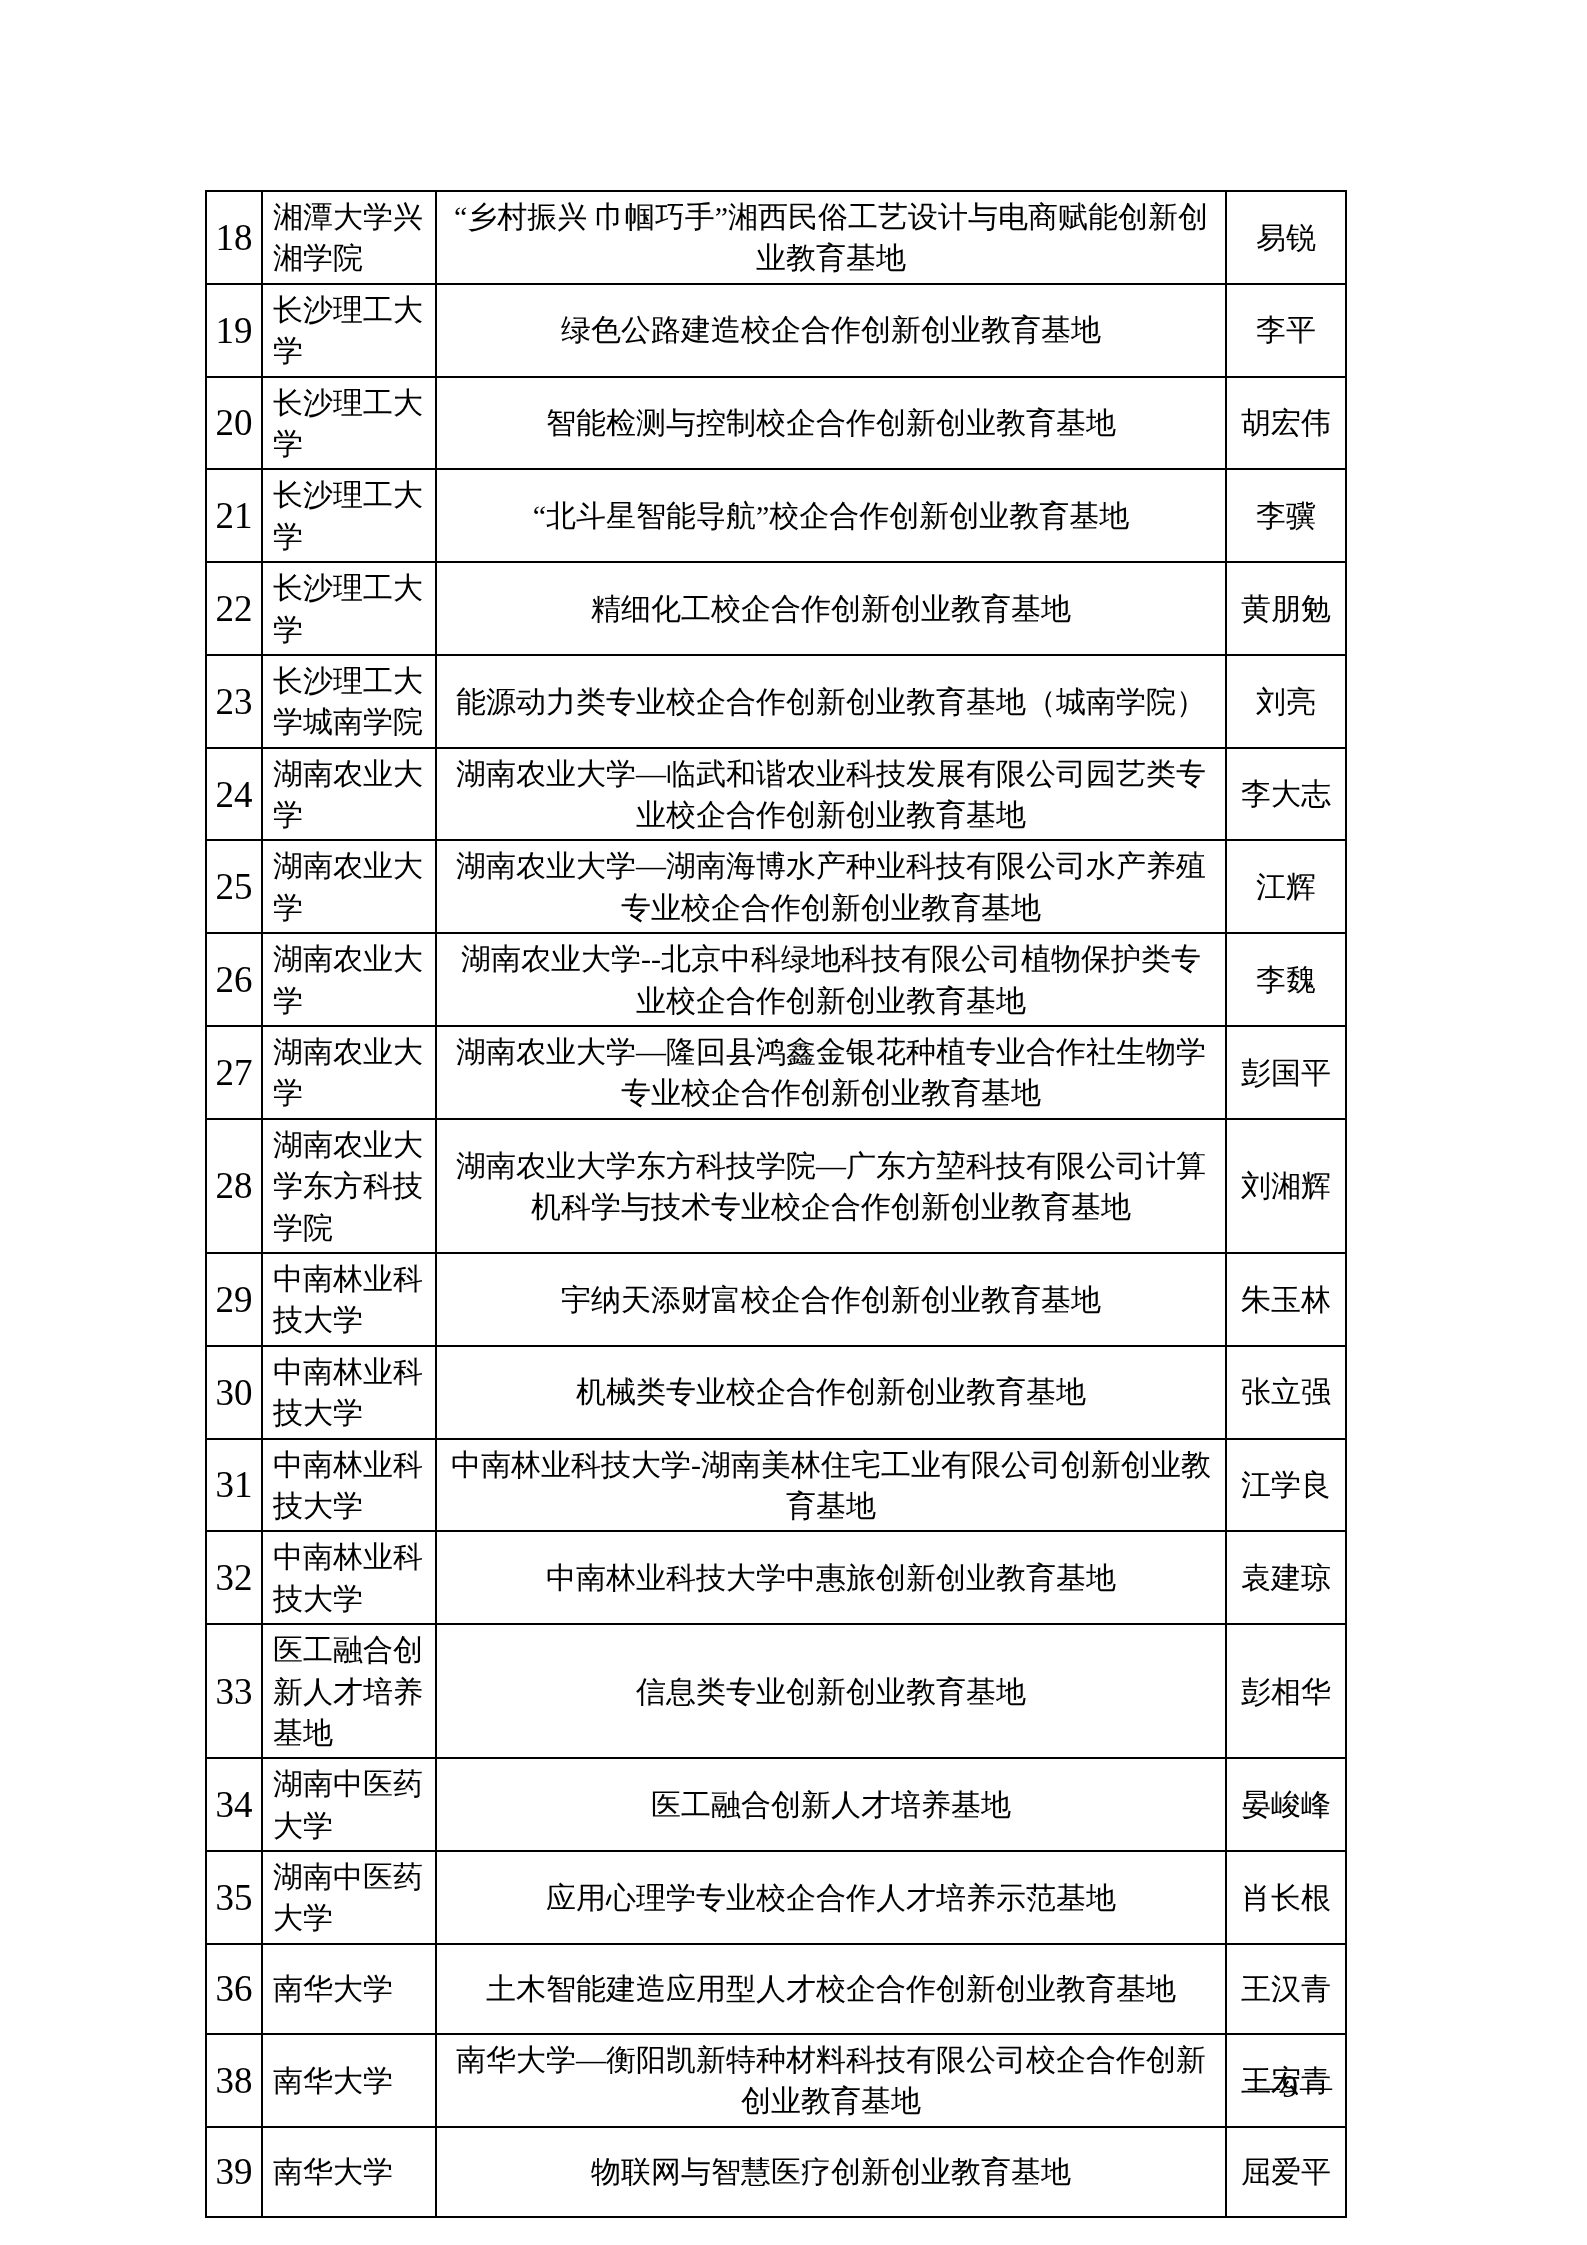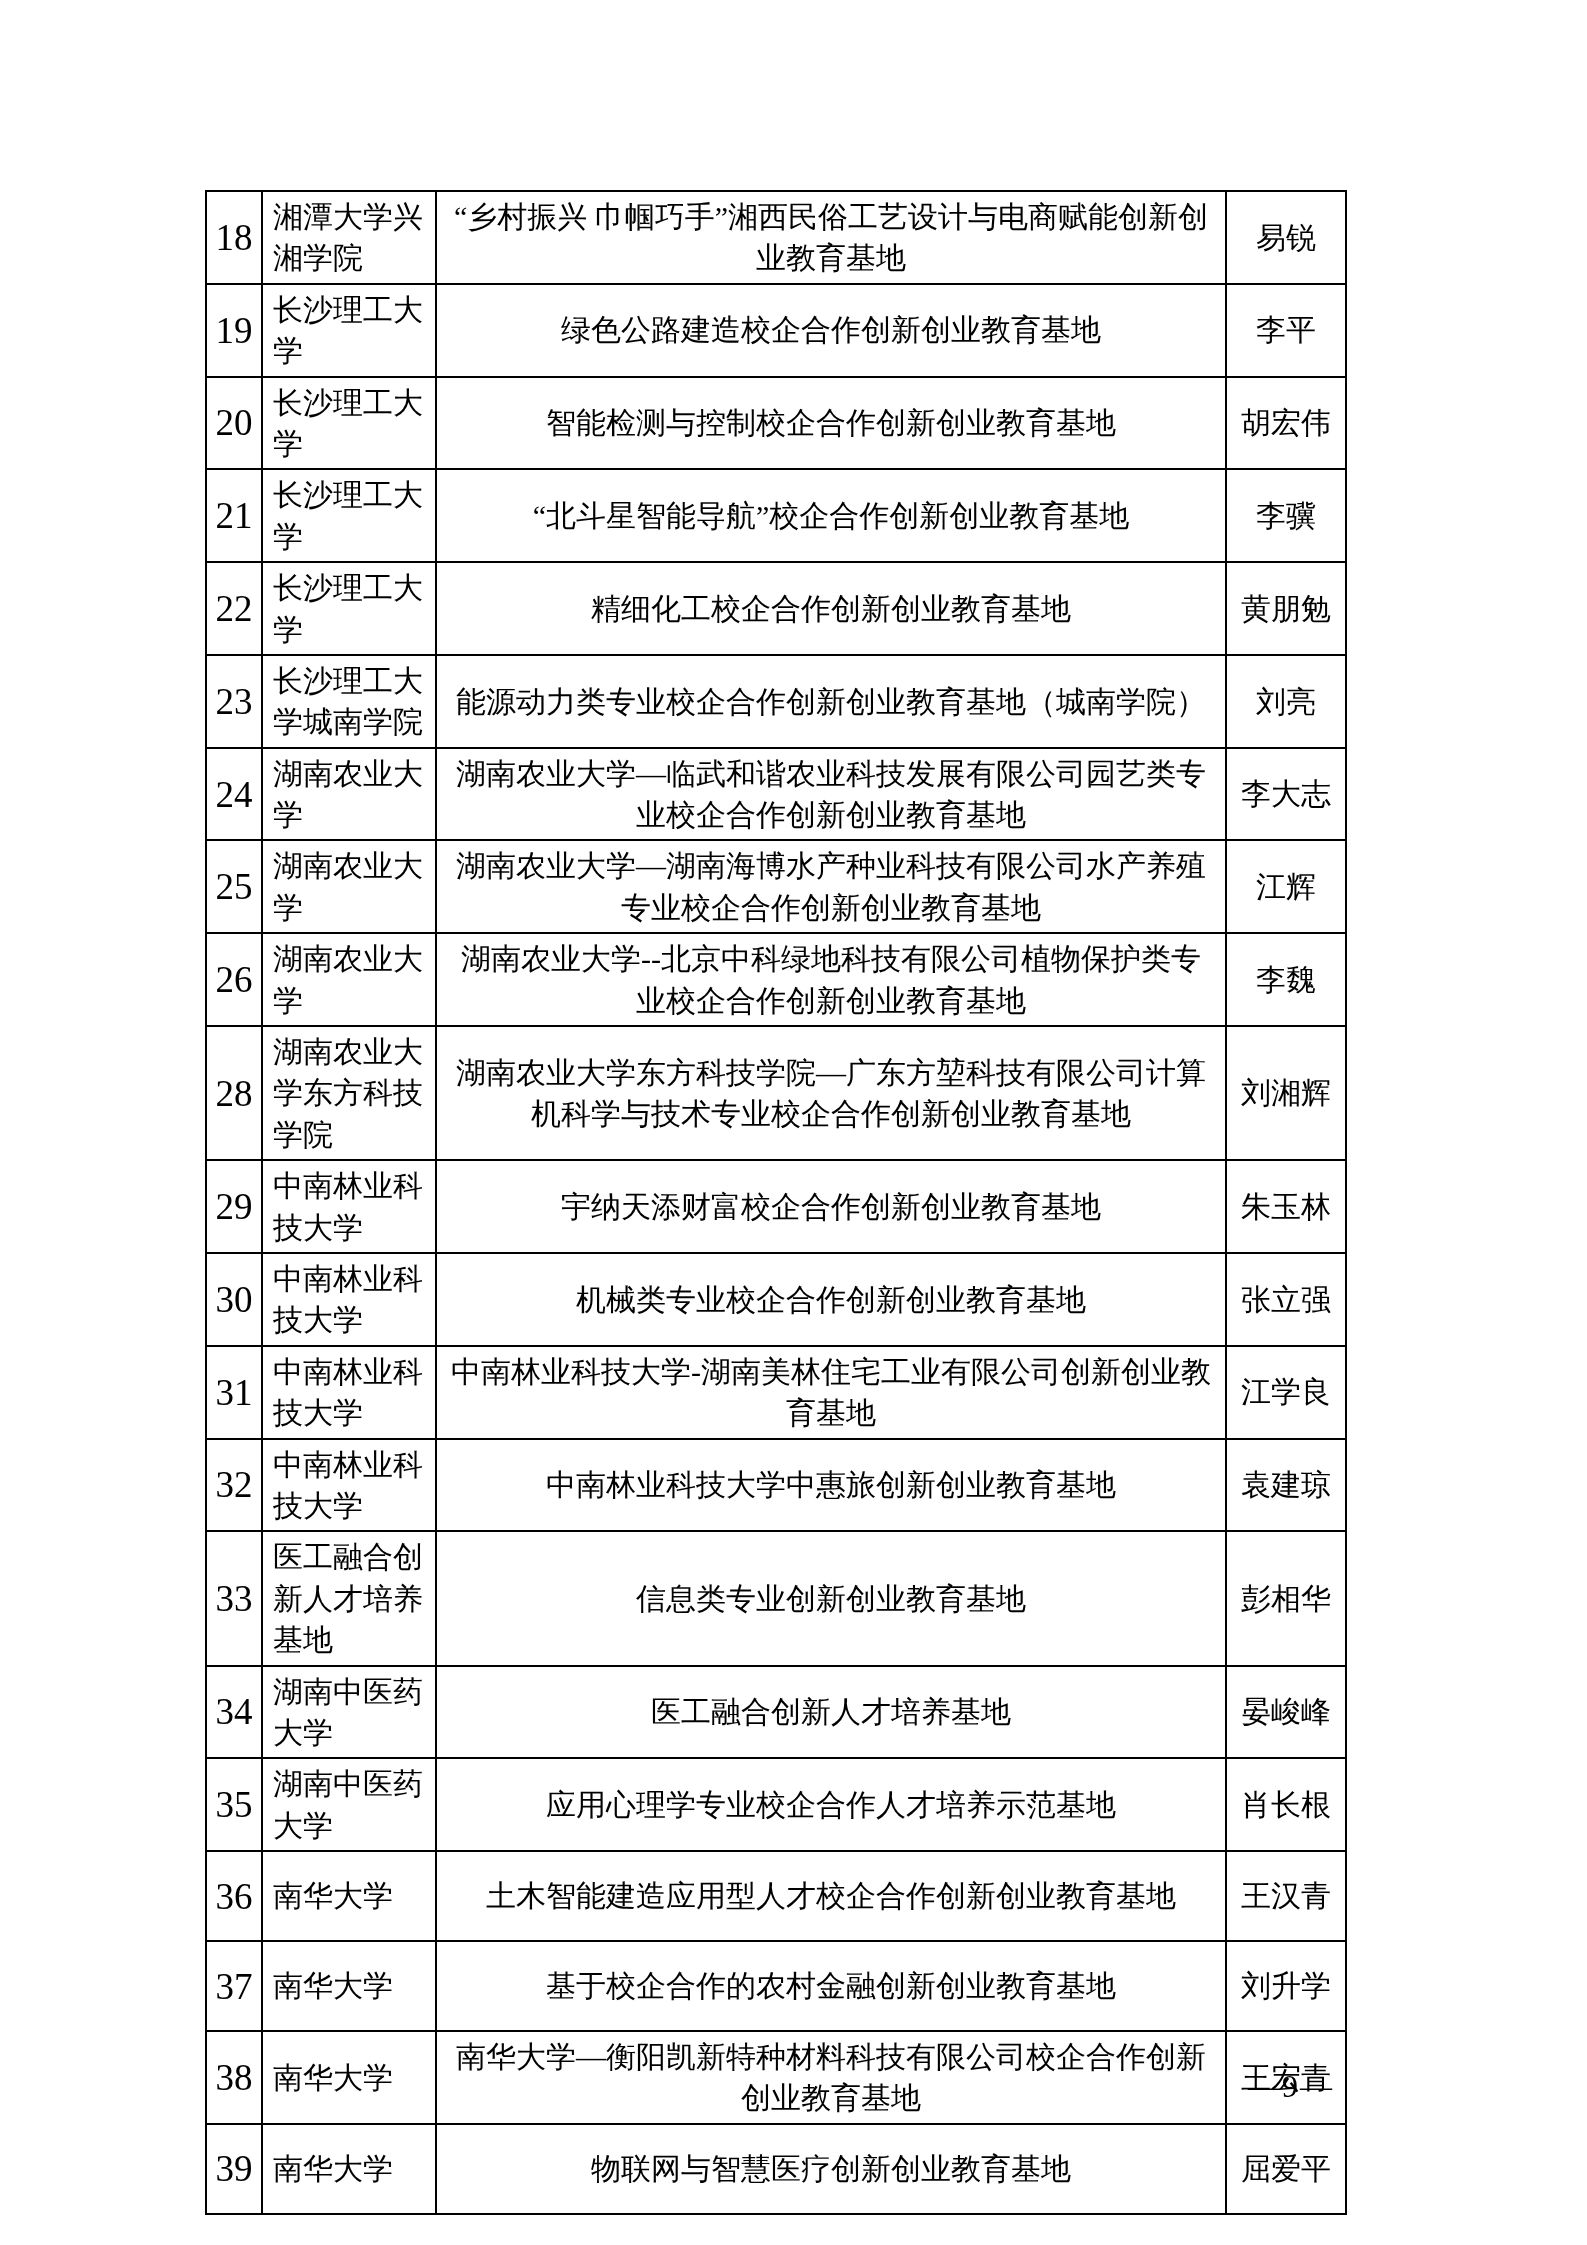--- a/index.html
+++ b/index.html
@@ -126,20 +126,26 @@
     <td class="col-person">江辉</td>
   </tr>
 
   <tr>
     <td class="col-no">26</td>
     <td class="col-school">湖南农业大学</td>
     <td class="col-base">湖南农业大学--北京中科绿地科技有限公司植物保护类专业校企合作创新创业教育基地</td>
     <td class="col-person">李魏</td>
   </tr>
 
+  <tr>
+    <td class="col-no">27</td>
+    <td class="col-school">湖南农业大学</td>
+    <td class="col-base">湖南农业大学—隆回县鸿鑫金银花种植专业合作社生物学专业校企合作创新创业教育基地</td>
+    <td class="col-person">彭国平</td>
+  </tr>
 
   <tr>
     <td class="col-no">28</td>
     <td class="col-school">湖南农业大学东方科技学院</td>
     <td class="col-base">湖南农业大学东方科技学院—广东方堃科技有限公司计算机科学与技术专业校企合作创新创业教育基地</td>
     <td class="col-person">刘湘辉</td>
   </tr>
 
   <tr>
     <td class="col-no">29</td>
@@ -190,26 +196,20 @@
     <td class="col-person">肖长根</td>
   </tr>
 
   <tr>
     <td class="col-no">36</td>
     <td class="col-school">南华大学</td>
     <td class="col-base">土木智能建造应用型人才校企合作创新创业教育基地</td>
     <td class="col-person">王汉青</td>
   </tr>
 
-  <tr>
-    <td class="col-no">37</td>
-    <td class="col-school">南华大学</td>
-    <td class="col-base">基于校企合作的农村金融创新创业教育基地</td>
-    <td class="col-person">刘升学</td>
-  </tr>
 
   <tr>
     <td class="col-no">38</td>
     <td class="col-school">南华大学</td>
     <td class="col-base">南华大学—衡阳凯新特种材料科技有限公司校企合作创新创业教育基地</td>
     <td class="col-person">王宏青</td>
   </tr>
 
   <tr>
     <td class="col-no">39</td>

